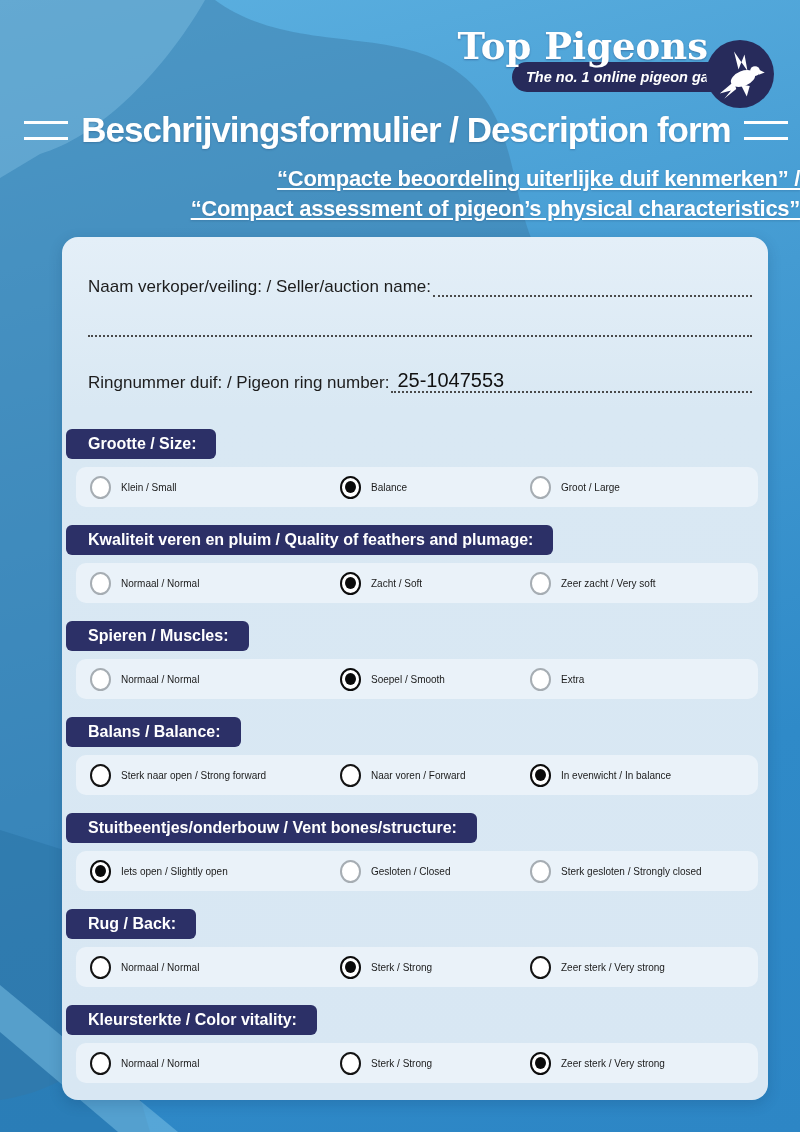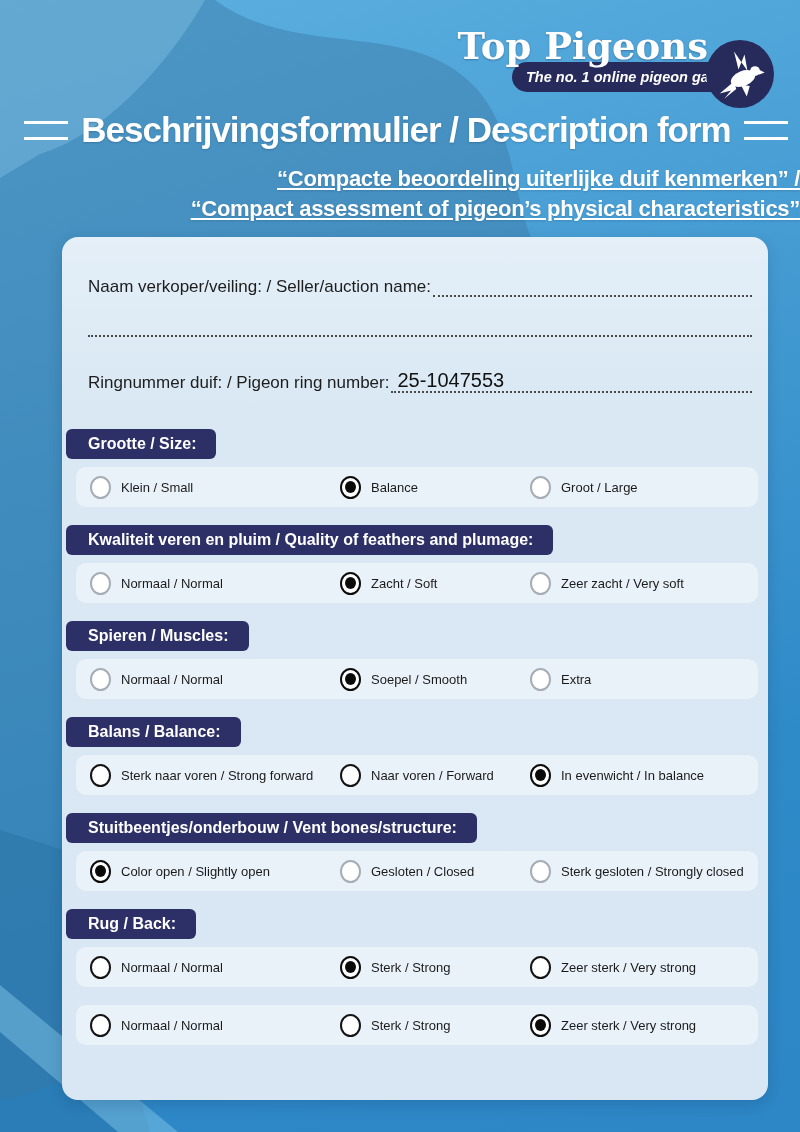--- a/index.html
+++ b/index.html
@@ -56,21 +56,21 @@
   .row{margin:8px -6px 0 -12px;height:40px;background:#eaf2f9;border-radius:10px;
        display:grid;grid-template-columns:250px 190px 1fr;align-items:center;
        padding:0 8px 0 14px;box-sizing:content-box;}
   .opt{display:flex;align-items:center;gap:10px;min-width:0;}
   .radio{width:21px;height:23px;border-radius:50%;background:#fff;border:2px solid #a6adb3;
          display:inline-flex;align-items:center;justify-content:center;flex:0 0 auto;
          box-sizing:border-box;}
   .opt.dark .radio{border:2.5px solid #141414;}
   .opt.selected .radio{border:2.5px solid #0c0c0c;}
   .opt.selected .radio::after{content:"";width:11px;height:12px;border-radius:50%;background:#0a0a0a;}
-  .olabel{font-size:13px;color:#1b1b1b;white-space:nowrap;}
+  .olabel{font-size:10px;color:#1b1b1b;white-space:nowrap;}
 </style>
 </head>
 <body>
 
 <div class="page">
 
   <svg class="bg-shapes" viewBox="0 0 800 1132" preserveAspectRatio="none" aria-hidden="true">
     <path d="M215 0 C290 55 390 25 455 70 C525 118 505 205 545 265
              C585 330 545 430 510 505 C472 592 468 678 415 762
              C350 865 225 905 150 1005 C100 1070 40 1095 0 1100 L0 0 Z" fill="#3e7ea9" opacity="0.5"></path>
@@ -175,39 +175,39 @@
           <span class="olabel">Extra</span>
         </label>
       </div>
     </section>
 
     <section class="group">
       <div class="pill">Balans / Balance:</div>
       <div class="row">
         <label class="opt dark">
           <span class="radio"></span>
-          <span class="olabel">Sterk naar voren / Strong forward</span>
+          <span class="olabel">Sterk naar open / Strong forward</span>
         </label>
         <label class="opt dark">
           <span class="radio"></span>
           <span class="olabel">Naar voren / Forward</span>
         </label>
         <label class="opt dark selected">
           <span class="radio"></span>
           <span class="olabel">In evenwicht / In balance</span>
         </label>
       </div>
     </section>
 
     <section class="group">
       <div class="pill">Stuitbeentjes/onderbouw / Vent bones/structure:</div>
       <div class="row">
         <label class="opt selected">
           <span class="radio"></span>
-          <span class="olabel">Color open / Slightly open</span>
+          <span class="olabel">Iets open / Slightly open</span>
         </label>
         <label class="opt">
           <span class="radio"></span>
           <span class="olabel">Gesloten / Closed</span>
         </label>
         <label class="opt">
           <span class="radio"></span>
           <span class="olabel">Sterk gesloten / Strongly closed</span>
         </label>
       </div>
@@ -225,20 +225,21 @@
           <span class="olabel">Sterk / Strong</span>
         </label>
         <label class="opt dark">
           <span class="radio"></span>
           <span class="olabel">Zeer sterk / Very strong</span>
         </label>
       </div>
     </section>
 
     <section class="group">
+      <div class="pill">Kleursterkte / Color vitality:</div>
       <div class="row">
         <label class="opt dark">
           <span class="radio"></span>
           <span class="olabel">Normaal / Normal</span>
         </label>
         <label class="opt dark">
           <span class="radio"></span>
           <span class="olabel">Sterk / Strong</span>
         </label>
         <label class="opt dark selected">

